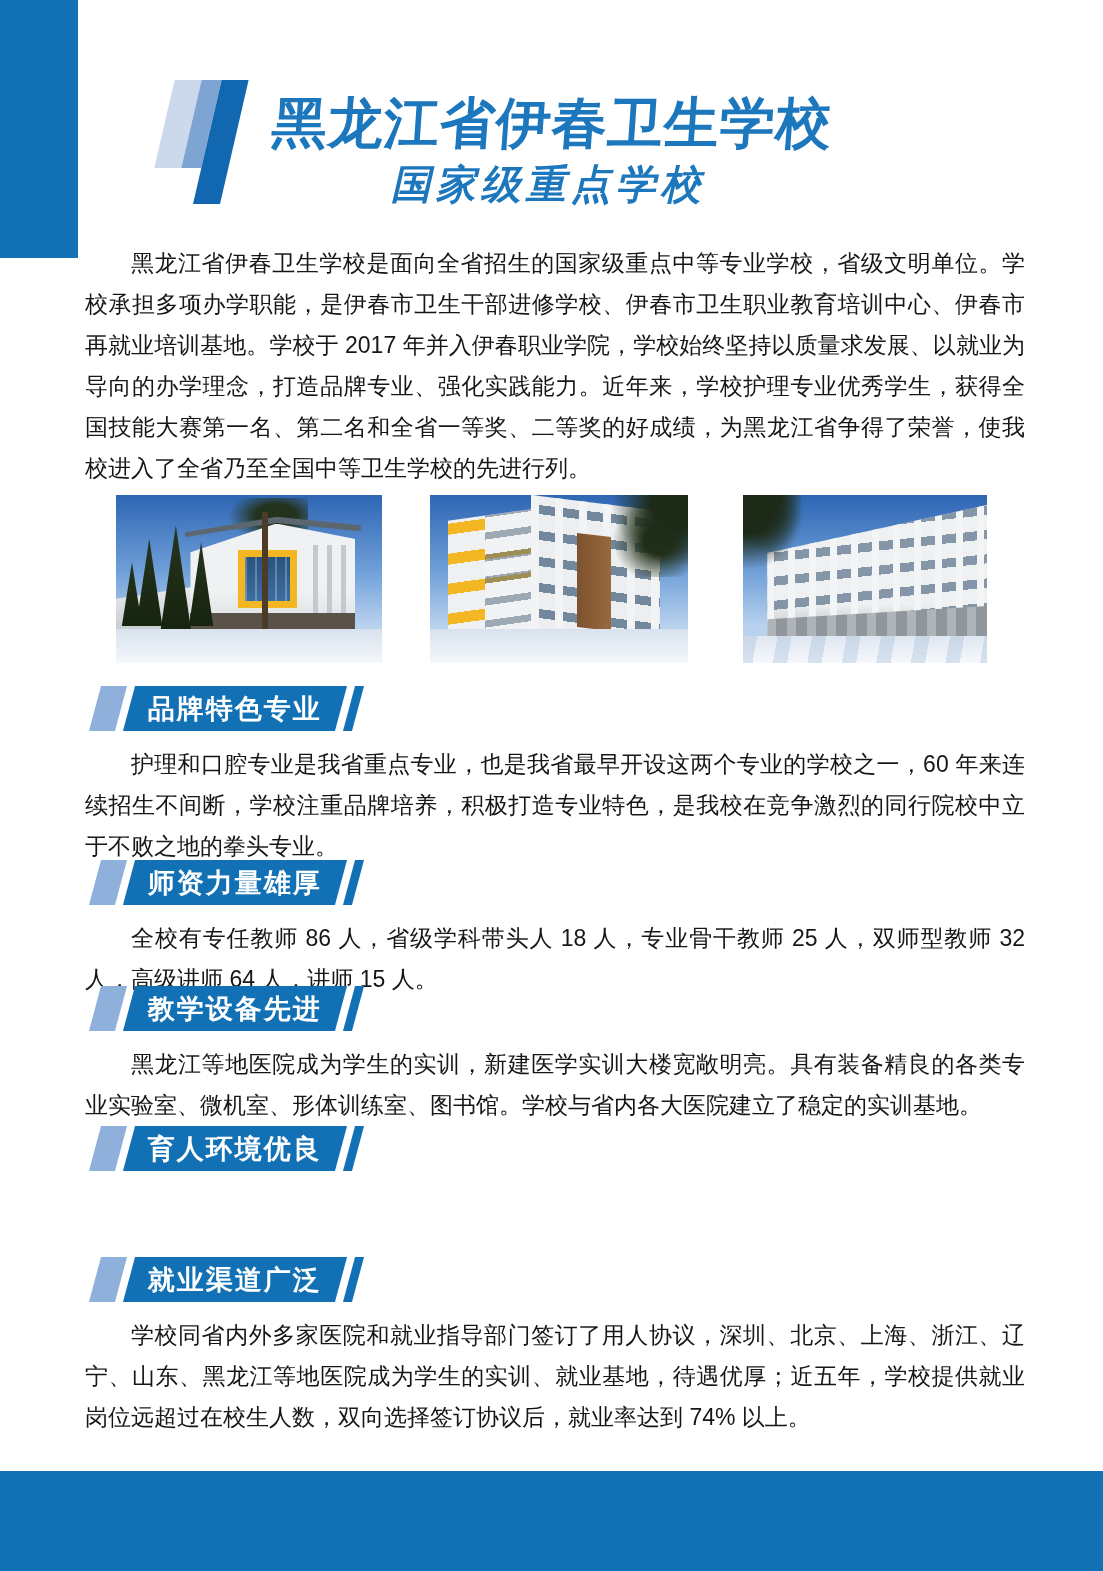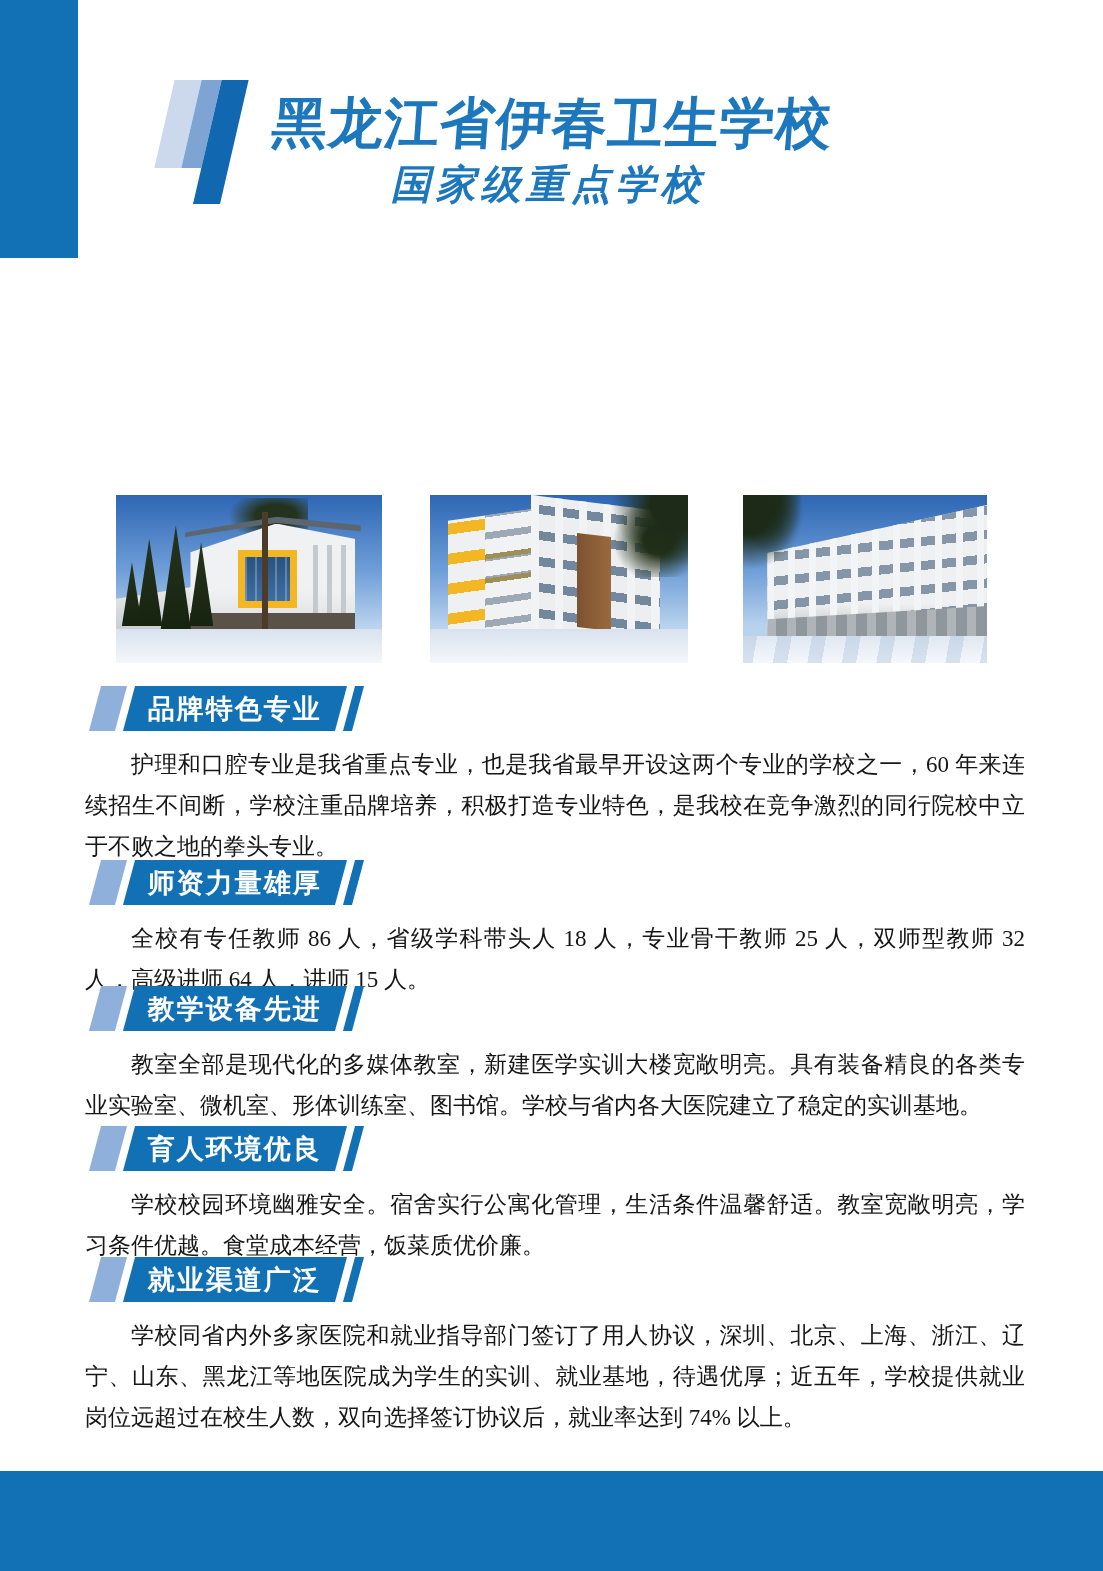--- a/index.html
+++ b/index.html
@@ -112,21 +112,21 @@
   .banner{position:relative;height:45px;margin-left:10px;}
   .banner .accent{position:absolute;left:0;top:0;width:26px;height:45px;
     background:#8fb0da;transform:skewX(-15deg);}
   .banner .plate{position:absolute;left:34px;top:0;width:212px;height:45px;
     background:#1270b5;transform:skewX(-15deg);
     display:flex;align-items:center;justify-content:center;}
   .banner .plate b{display:block;transform:skewX(15deg);
     font-size:27px;font-weight:700;color:#ffffff;letter-spacing:2px;white-space:nowrap;}
   .banner .tip{position:absolute;left:254px;top:0;width:9px;height:45px;
     background:#1270b5;transform:skewX(-15deg);}
-  .sec .para{margin-top:13px;font-family:Liberation Serif, serif;}
+  .sec .para{margin-top:13px;}
 
   .s1{top:686px;} .s2{top:860px;} .s3{top:986px;} .s4{top:1126px;} .s5{top:1257px;}
 </style>
 </head>
 <body>
 
 <div class="page">
 
   <div class="left-strip"></div>
 
@@ -136,20 +136,21 @@
     <div class="bar dark"></div>
   </div>
 
   <div class="main-title">
     <span>黑龙江省伊春卫生学校</span>
   </div>
   <div class="sub-title">
     <span>国家级重点学校</span>
   </div>
 
+  <p class="para intro">黑龙江省伊春卫生学校是面向全省招生的国家级重点中等专业学校，省级文明单位。学校承担多项办学职能，是伊春市卫生干部进修学校、伊春市卫生职业教育培训中心、伊春市再就业培训基地。学校于 2017 年并入伊春职业学院，学校始终坚持以质量求发展、以就业为导向的办学理念，打造品牌专业、强化实践能力。近年来，学校护理专业优秀学生，获得全国技能大赛第一名、第二名和全省一等奖、二等奖的好成绩，为黑龙江省争得了荣誉，使我校进入了全省乃至全国中等卫生学校的先进行列。</p>
 
   <div class="photos">
     <div class="photo p1">
       <div class="crown"></div>
       <div class="wing"></div>
       <div class="block"></div>
       <div class="roof"></div>
       <div class="stripes"></div>
       <div class="glass"></div>
       <div class="plinth"></div>
@@ -198,32 +199,31 @@
   </div>
 
   <div class="sec s3">
     <div class="banner">
       <span class="accent"></span>
       <span class="plate">
         <b>教学设备先进</b>
       </span>
       <span class="tip"></span>
     </div>
-    <p class="para">教室全部是现代化的多媒体教室，新建医学实训大楼宽敞明亮。具有装备精良的各类专业实验室、微机室、形体训练室、图书馆。学校与省内各大医院建立了稳定的实训基地。</p>
+    <p class="para">黑龙江等地医院成为学生的实训，新建医学实训大楼宽敞明亮。具有装备精良的各类专业实验室、微机室、形体训练室、图书馆。学校与省内各大医院建立了稳定的实训基地。</p>
   </div>
 
   <div class="sec s4">
     <div class="banner">
       <span class="accent"></span>
       <span class="plate">
         <b>育人环境优良</b>
       </span>
       <span class="tip"></span>
     </div>
-    <p class="para">学校校园环境幽雅安全。宿舍实行公寓化管理，生活条件温馨舒适。教室宽敞明亮，学习条件优越。食堂成本经营，饭菜质优价廉。</p>
   </div>
 
   <div class="sec s5">
     <div class="banner">
       <span class="accent"></span>
       <span class="plate">
         <b>就业渠道广泛</b>
       </span>
       <span class="tip"></span>
     </div>

